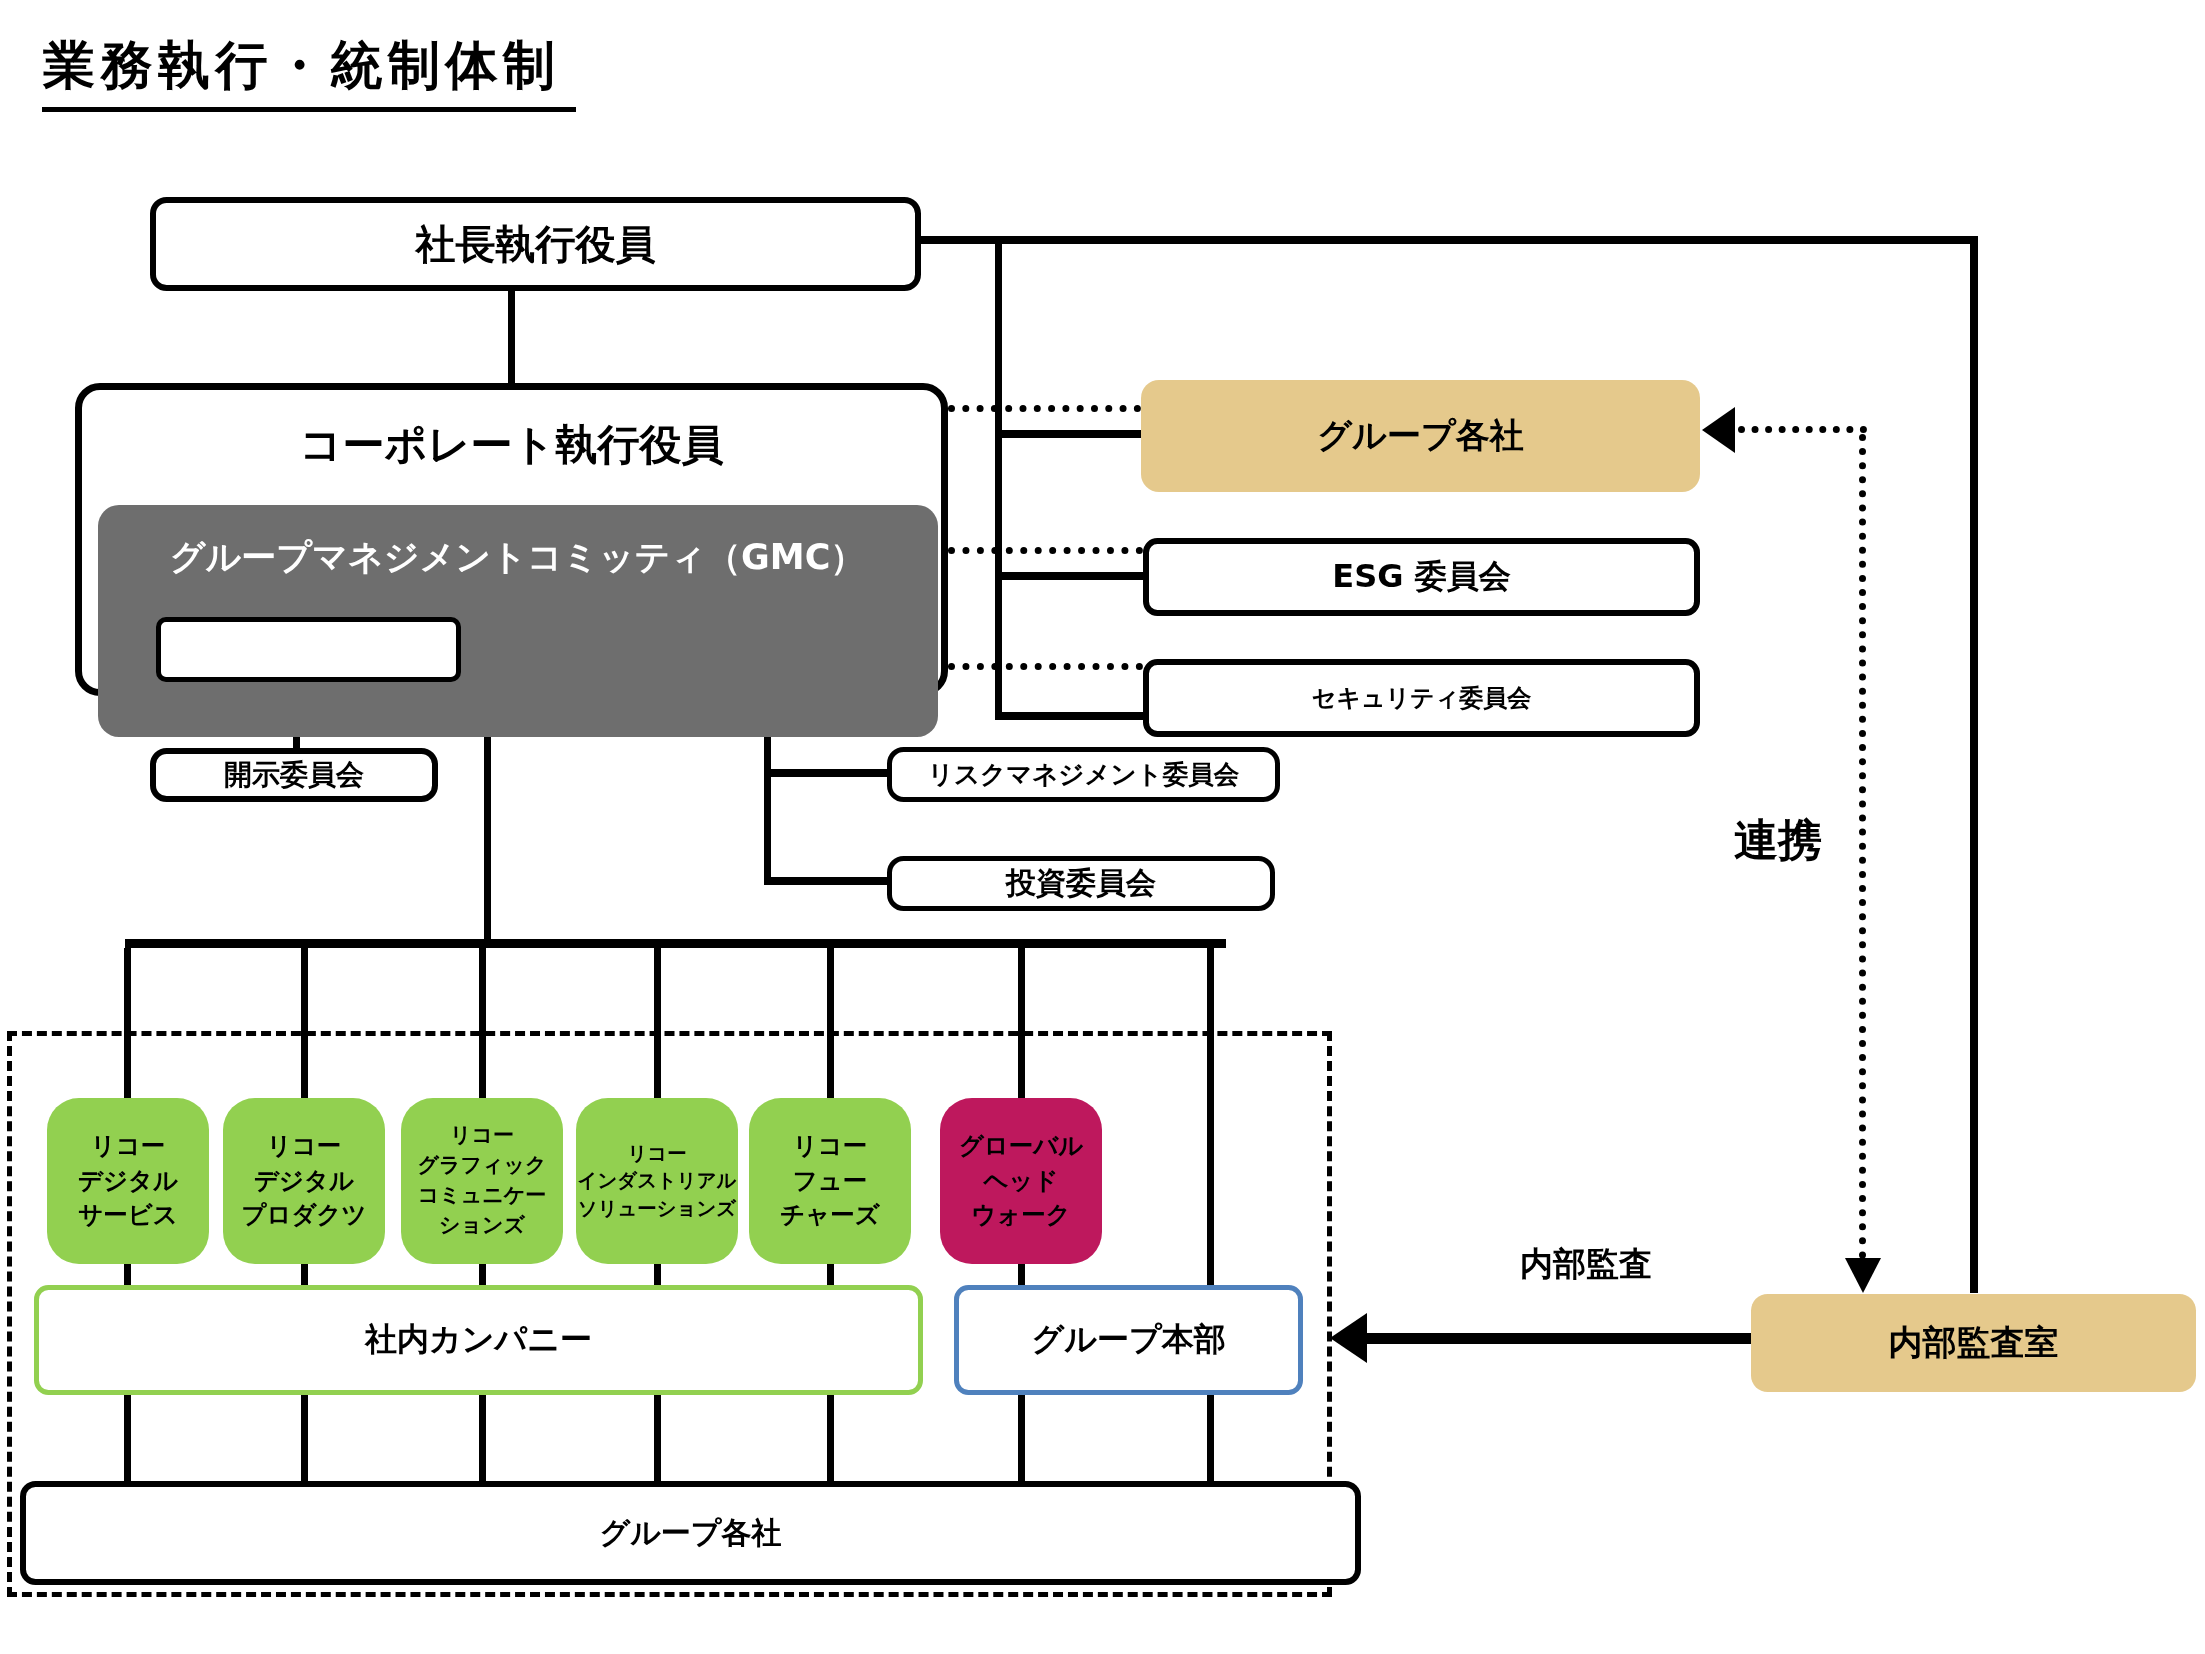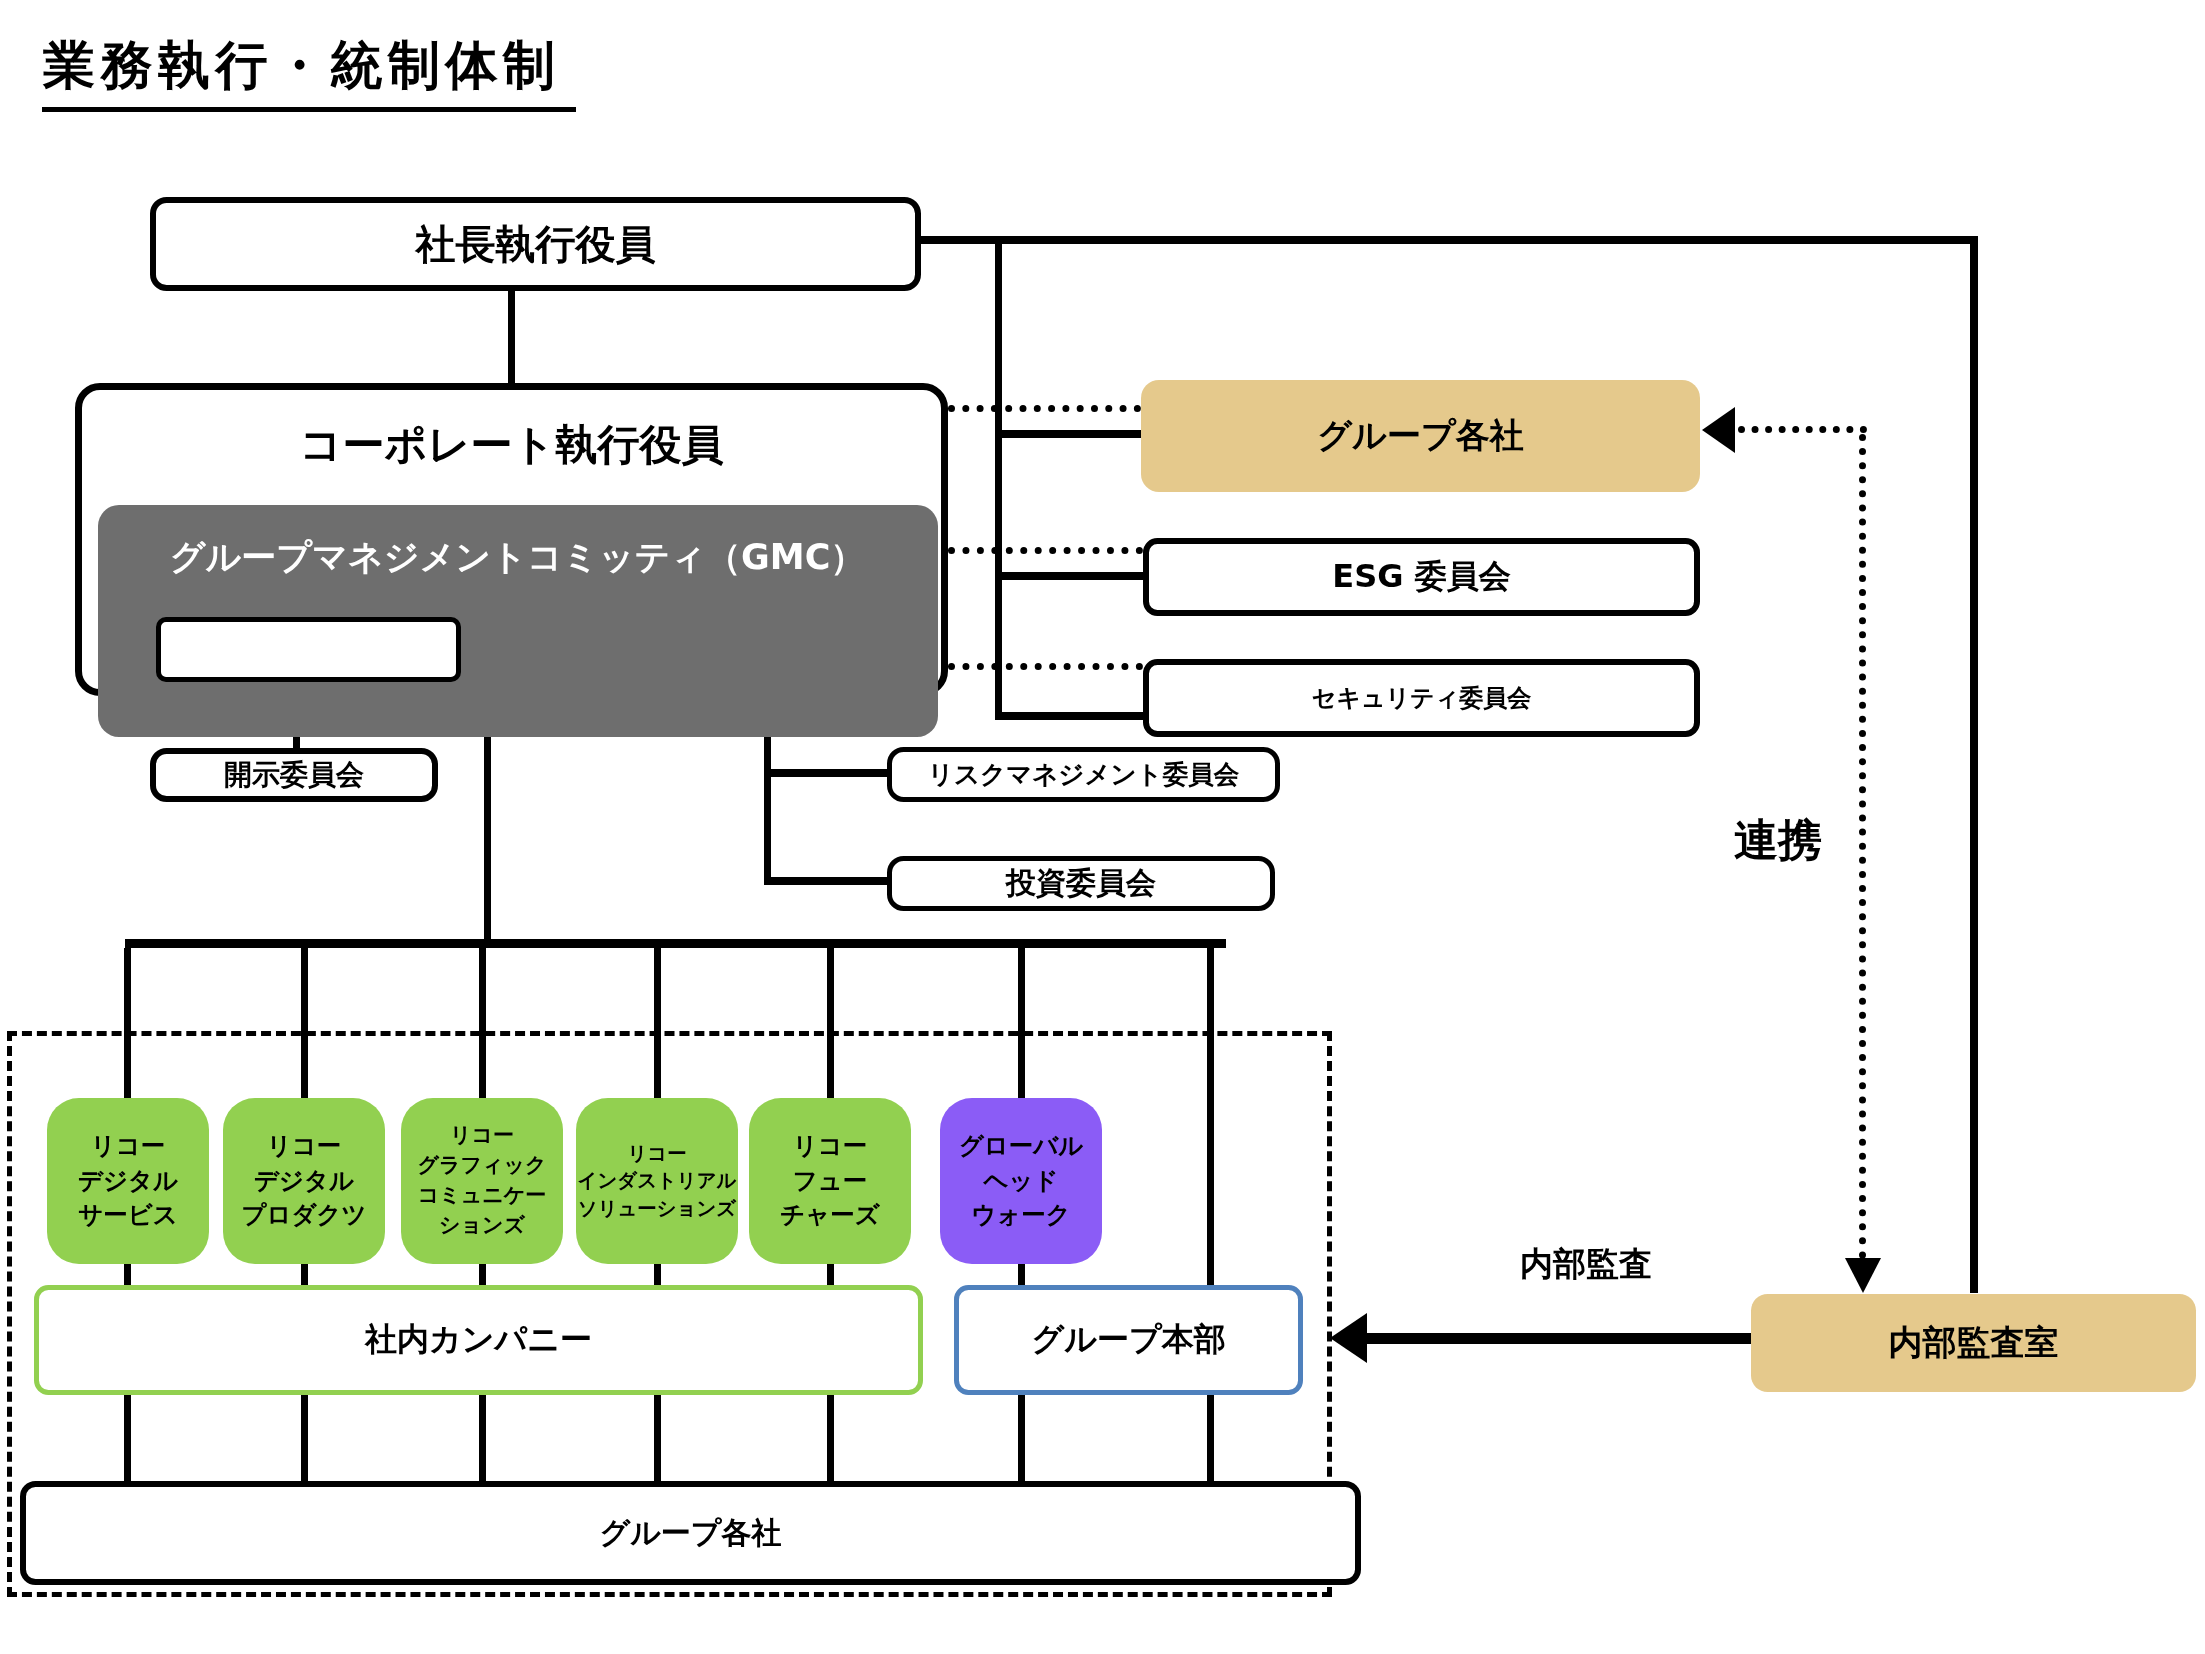--- a/index.html
+++ b/index.html
@@ -128,21 +128,21 @@
   <div class="unit pre" style="left: 401px; font-size: 21px; background: rgb(146, 208, 80);">リコー
 グラフィック
 コミュニケー
 ションズ</div>
   <div class="unit pre" style="left: 576px; font-size: 19.4px; background: rgb(146, 208, 80);">リコー
 インダストリアル
 ソリューションズ</div>
   <div class="unit pre" style="left: 749px; font-size: 24.4px; background: rgb(146, 208, 80);">リコー
 フュー
 チャーズ</div>
-  <div class="unit pre" style="left: 940px; font-size: 24.4px; background: #8b5cf6; text-align: center;">グローバル
+  <div class="unit pre" style="left: 940px; font-size: 24.4px; background: #be185d; text-align: center;">グローバル
 ヘッド
 ウォーク</div>
 
   <div class="node" style="left:34px;top:1285px;width:889px;height:110px;border:5.5px solid #92D050;border-radius:14.4px;font-size:32px;">
     <span>社内カンパニー</span>
   </div>
   <div class="node" style="left:954px;top:1285px;width:349px;height:110px;border:5.5px solid #4F81BD;border-radius:14.4px;font-size:32px;">
     <span>グループ本部</span>
   </div>
   <div class="node" style="left:20px;top:1481px;width:1341px;height:104px;border:6.7px solid #000;border-radius:15.5px;font-size:30px;">

